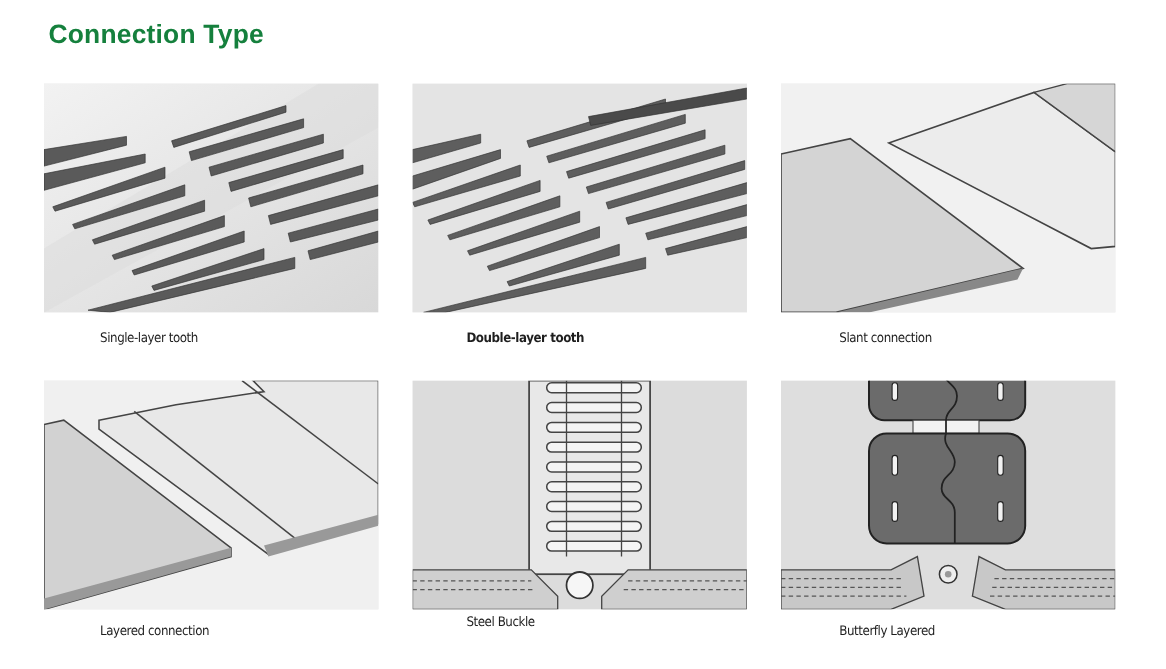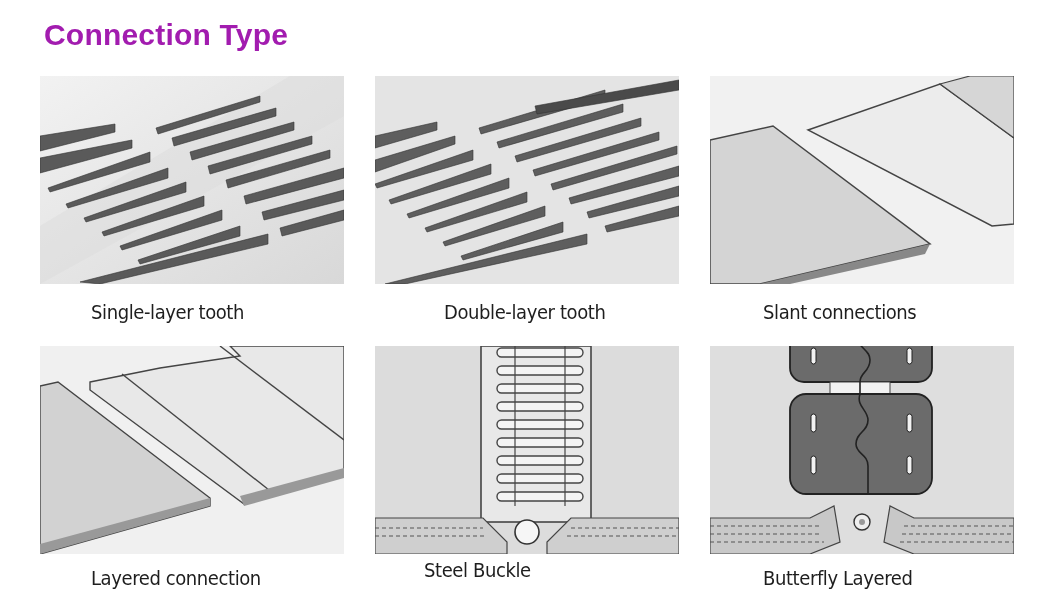--- a/index.html
+++ b/index.html
@@ -1,22 +1,22 @@
 <!DOCTYPE html>
 <html><head>
 <meta charset="utf-8">
 <style>
   html, body { margin:0; padding:0; background:#ffffff; }
   body { width:1060px; height:608px; position:relative; overflow:hidden;
          font-family:"Liberation Sans", sans-serif; }
-  .title { position:absolute; left:44px; top:18px; font-size:30px; font-weight:bold;
-           color:#a21caf; letter-spacing:0.2px;text-align:center; }
+  .title { position:absolute; left:44px; top:18px; font-size:24px; font-weight:bold;
+           color:#15803d; letter-spacing:0.2px;text-align:center; }
   .panel { position:absolute; width:304px; height:208px; background:#e6e6e6; overflow:hidden; }
   .panel svg { display:block; width:304px; height:208px; }
-  .caption { position:absolute; font-family:"DejaVu Sans", sans-serif; font-size:20px;
+  .caption { position:absolute; font-family:"DejaVu Sans", sans-serif; font-size:12px;
              color:#1e1e1e; letter-spacing:-0.4px; font-stretch:condensed; }
 </style>
 </head>
 <body>
 
 <div class="title">Connection Type</div>
 
 <div class="panel" style="left:40px;top:76px;">
   <svg viewBox="0 0 304 208">
     <defs>
@@ -68,32 +68,32 @@
       <polygon points="140,80 266,42 266,50 142,86"></polygon>
       <polygon points="158,94 284,56 284,64 160,100"></polygon>
       <polygon points="176,108 302,70 302,78 178,114"></polygon>
       <polygon points="194,122 304,90 304,100 196,128"></polygon>
       <polygon points="212,136 304,110 304,120 214,142"></polygon>
       <polygon points="230,150 304,130 304,140 232,156"></polygon>
       <polygon points="160,30 304,4 304,14 162,38" fill="#4a4a4a"></polygon>
     </g>
   </svg>
 </div>
-<div class="caption" style="left:444px;top:300px;">Double-layer tooth</div>
+<div class="caption" style="left:424px;top:300px;font-weight:bold;">Double-layer tooth</div>
 
 <div class="panel" style="left:710px;top:76px;">
   <svg viewBox="0 0 304 208">
     <rect width="304" height="208" fill="#f1f1f1"></rect>
     <polygon points="0,64 63,50 220,168 50,208 0,208" fill="#d4d4d4" stroke="#444" stroke-width="1.5"></polygon>
     <polygon points="98,54 230,8 304,62 304,148 282,150 98,54" fill="#ececec" stroke="#444" stroke-width="1.5"></polygon>
     <polygon points="230,8 260,0 304,0 304,62" fill="#d6d6d6" stroke="#444" stroke-width="1.2"></polygon>
     <path d="M50,208 L220,168 L215,178 L80,208 Z" fill="#888"></path>
   </svg>
 </div>
-<div class="caption" style="left:763px;top:300px;">Slant connections</div>
+<div class="caption" style="left:763px;top:300px;">Slant connection</div>
 
 <div class="panel" style="left:40px;top:346px;">
   <svg viewBox="0 0 304 208">
     <rect width="304" height="208" fill="#f0f0f0"></rect>
     <polygon points="0,40 18,36 170,152 170,160 0,208" fill="#d2d2d2" stroke="#444" stroke-width="1.4"></polygon>
     <polygon points="0,198 170,152 170,160 0,208" fill="#999"></polygon>
     <polygon points="50,36 120,22 200,10 190,0 304,0 304,130 204,158 50,44" fill="#e8e8e8" stroke="#444" stroke-width="1.4"></polygon>
     <line x1="82" y1="28" x2="234" y2="148" stroke="#444" stroke-width="1.4"></line>
     <line x1="180" y1="0" x2="304" y2="94" stroke="#444" stroke-width="1.4"></line>
     <polygon points="200,150 304,122 304,132 204,160" fill="#999"></polygon>

